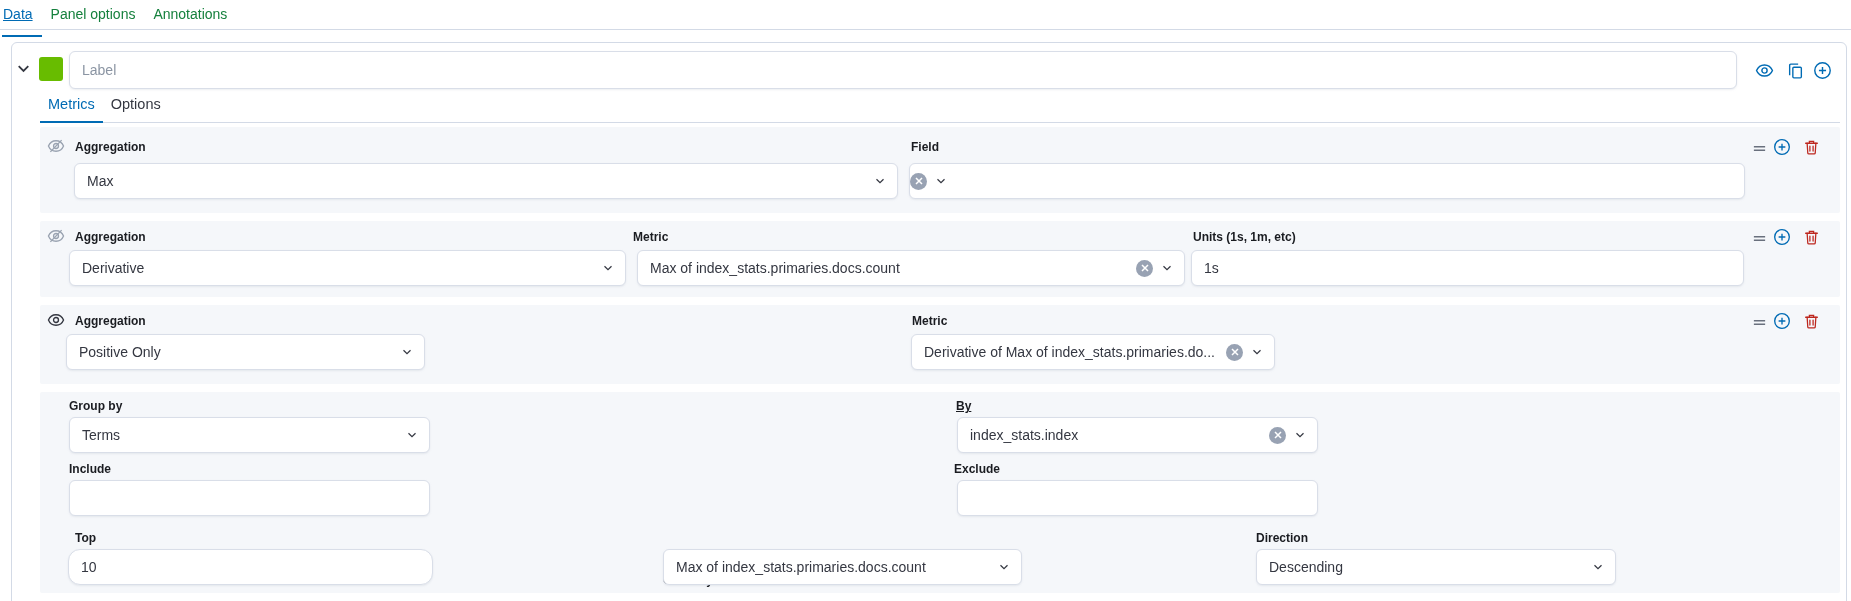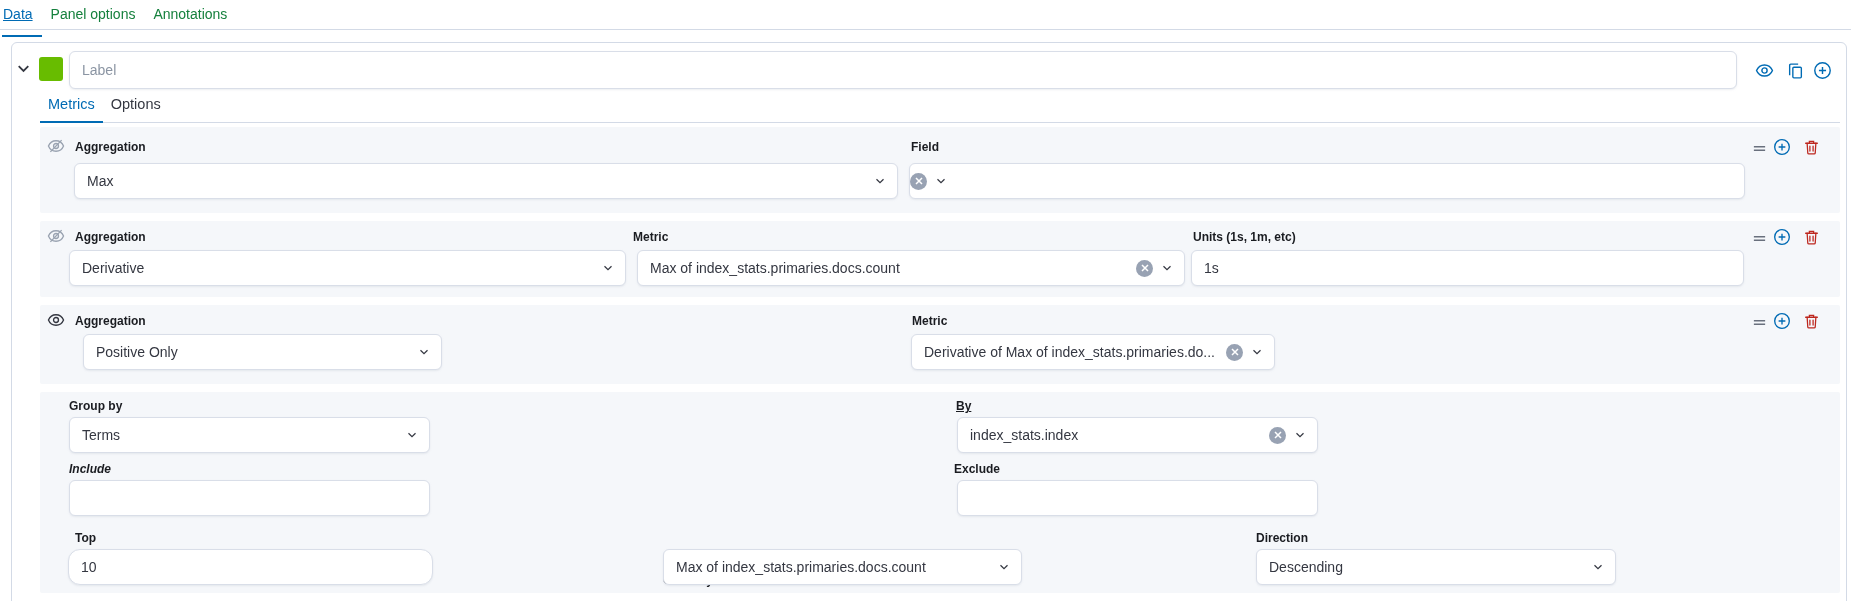--- a/index.html
+++ b/index.html
@@ -226,21 +226,21 @@
 </div>
 
 <div class="rowpanel" style="top:305px;height:79px;"></div>
 <div class="iconbtn eye-dark" style="left:47px;top:311px;width:18px;height:18px;">
   <svg width="18" height="18" viewBox="0 0 16 16" fill="none" stroke="currentColor" stroke-width="1.2">
       <path d="M1.3 8C2.4 5.3 5 3.3 8 3.3s5.6 2 6.7 4.7c-1.1 2.7-3.7 4.7-6.7 4.7S2.4 10.7 1.3 8Z"></path>
       <circle cx="8" cy="8" r="2.2"></circle>
     </svg>
 </div>
 <div class="flabel" style="left:75px;top:314px;">Aggregation</div>
-<div class="ctl" style="left:83px;top:334px;width:359px;gap:32px;">
+<div class="ctl" style="left:66px;top:334px;width:359px;gap:32px;">
   <span class="txt">Positive Only</span>
   <span class="caret">
     <svg width="14" height="14" viewBox="0 0 16 16" fill="none" stroke="currentColor" stroke-width="1.4">
         <path d="M4 6l4 4 4-4"></path>
       </svg>
   </span>
 </div>
 <div class="flabel" style="left:912px;top:314px;">Metric</div>
 <div class="ctl" style="left:911px;top:334px;width:364px;">
   <span class="txt">Derivative of Max of index_stats.primaries.do...</span>
@@ -299,21 +299,21 @@
         <path d="M1 1l6 6M7 1L1 7"></path>
       </svg>
   </span>
   <span class="caret">
     <svg width="14" height="14" viewBox="0 0 16 16" fill="none" stroke="currentColor" stroke-width="1.4">
         <path d="M4 6l4 4 4-4"></path>
       </svg>
   </span>
 </div>
 
-<div class="flabel" style="left:69px;top:462px;font-style:italic;">Include</div>
+<div class="flabel" style="left:69px;top:462px;">Include</div>
 <input class="tinput" style="left: 69px; top: 480px; width: 361px; height: 36px;" value="">
 
 <div class="flabel" style="left:954px;top:462px;">Exclude</div>
 <input class="tinput" style="left: 957px; top: 480px; width: 361px; height: 36px;" value="">
 
 <div class="flabel" style="left:75px;top:531px;">Top</div>
 <input class="tinput" style="left: 68px; top: 549px; width: 365px; height: 36px; border-radius: 12px;" value="10">
 
 <div class="flabel" style="left:663px;top:558px;margin-top:15px;">Order by</div>
 <div class="ctl" style="left:663px;top:549px;width:359px;">

